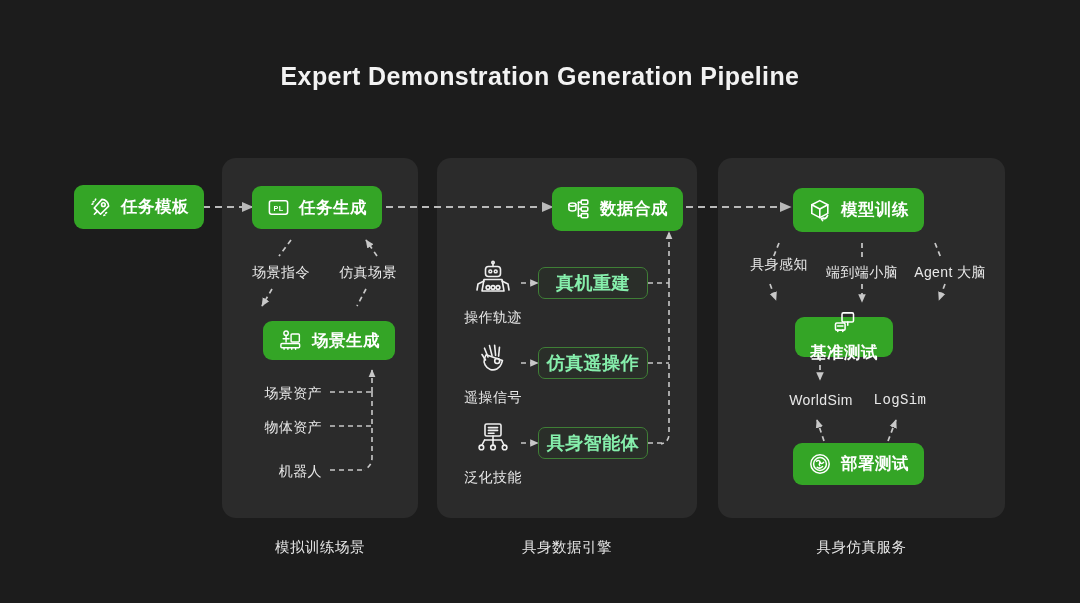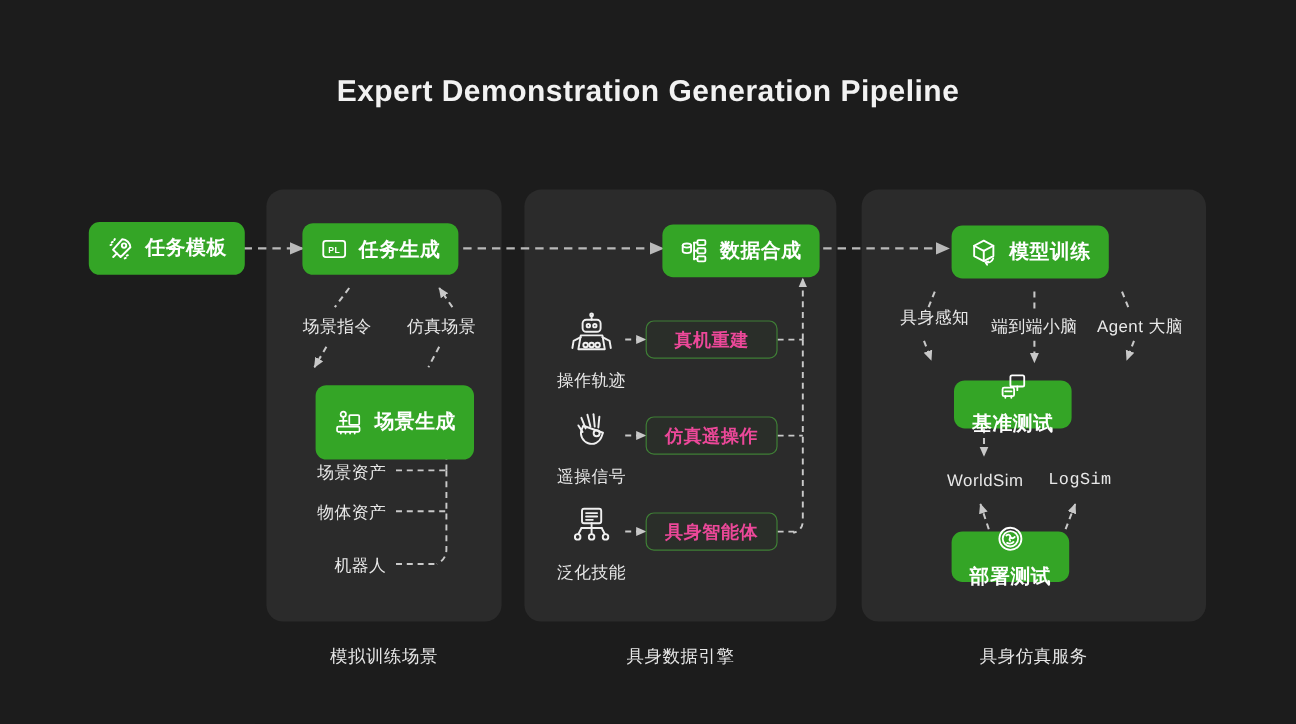--- a/index.html
+++ b/index.html
@@ -52,22 +52,22 @@
   .node .ic { display: flex; align-items: center; }
   .node .ic svg { display: block; }
 
   
   .obox {
     position: absolute;
     display: flex; align-items: center; justify-content: center;
     background: #2a2e29;
     border: 1.4px solid #3f7f36;
     border-radius: 7px;
-    color: #ec4899;
-    font-size: 15px; font-weight: 600; letter-spacing: .5px;
+    color: #86efac;
+    font-size: 18px; font-weight: 600; letter-spacing: .5px;
     white-space: nowrap;
   }
 
   
   .lbl {
     position: absolute;
     color: #e8e8e8; font-size: 14px; letter-spacing: .4px;
     white-space: nowrap;
   }
   .lbl.c { text-align: center; }
@@ -175,21 +175,21 @@
         <rect x="2.5" y="5" width="19" height="14" rx="2.2"></rect>
         <text x="12" y="15.2" font-size="7.5" font-family="Liberation Sans, sans-serif" fill="#fff" stroke="none" text-anchor="middle" font-weight="700">PL</text>
       </svg>
     </span>
     <span>任务生成</span>
   </div>
 
   <div class="lbl c" style="left:241px; top:264px; width:80px;">场景指令</div>
   <div class="lbl c" style="left:328px; top:264px; width:80px;">仿真场景</div>
 
-  <div class="node" id="node-scene-gen" style="left:263px; top:321px; height:62px;">
+  <div class="node" id="node-scene-gen" style="left:263px; top:321px; height:39px;">
     <span class="ic">
       <svg width="25" height="25" viewBox="0 0 26 26" fill="none" stroke="#fff" stroke-width="1.5" stroke-linecap="round" stroke-linejoin="round">
         <circle cx="8.4" cy="5.4" r="2.3"></circle>
         <path d="M8.4 8.2v6.4"></path>
         <path d="M5.4 11.2h6"></path>
         <rect x="13.6" y="6.2" width="8.6" height="8.4" rx="1"></rect>
         <rect x="3" y="16.2" width="19.5" height="4.4" rx="1.1"></rect>
         <path d="M6.3 20.6v1.6M10.3 20.6v1.6M14.3 20.6v1.6M18.3 20.6v1.6"></path>
       </svg>
     </span>
@@ -290,21 +290,21 @@
         <path d="M5 21v1.4M10.2 21v1.4"></path>
         <path d="M4.8 16.8h5.6"></path>
       </svg>
     </span>
     <span>基准测试</span>
   </div>
 
   <div class="lbl c" style="left:775px; top:392px; width:92px;">WorldSim</div>
   <div class="lbl c" style="left:860px; top:392px; width:80px;font-family:Liberation Mono, monospace;">LogSim</div>
 
-  <div class="node" id="node-deploy" style="left:793px; top:443px; height:42px;flex-direction:column;">
+  <div class="node" id="node-deploy" style="left:793px; top:443px; height:42px;">
     <span class="ic">
       <svg width="24" height="24" viewBox="0 0 24 24" fill="none" stroke="#fff" stroke-width="1.5" stroke-linecap="round" stroke-linejoin="round">
         <circle cx="12" cy="12" r="9.2"></circle>
         <circle cx="12" cy="12" r="6.4"></circle>
         <path d="M8.6 9.2c1.6-1.2 3.4-.6 3.4 1s-1.8 2.2-.2 3.4"></path>
         <path d="M15.6 10.4c-1.2 1.6-3 1.4-3.6 0"></path>
         <path d="M9.2 15.4c1.8 1 4.2.6 5.4-.8"></path>
       </svg>
     </span>
     <span>部署测试</span>

